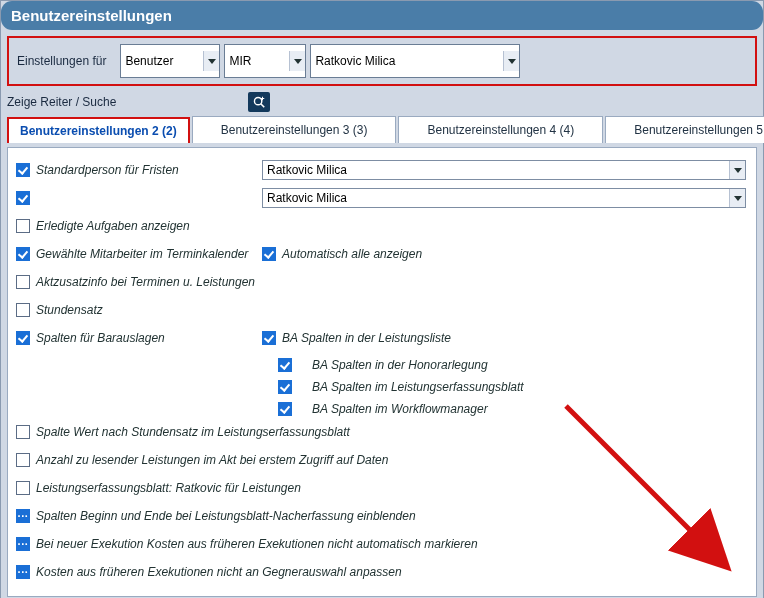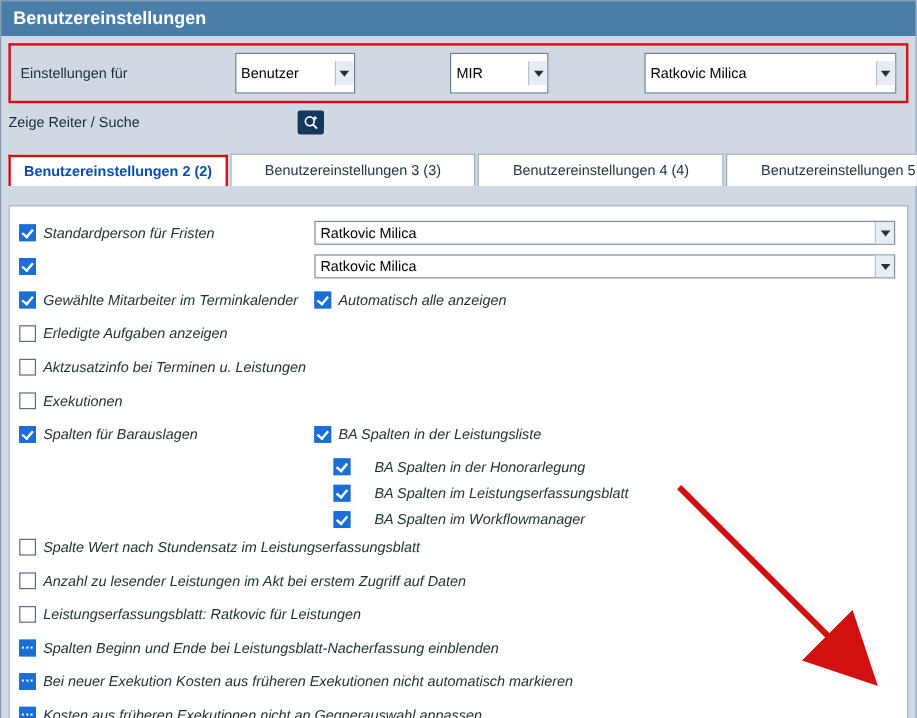--- a/index.html
+++ b/index.html
@@ -1,29 +1,29 @@
 <!DOCTYPE html>
 <html><head>
 <meta charset="utf-8">
 <style>
   * { box-sizing: border-box; font-family: Arial, sans-serif; }
   body { margin: 0; padding: 0 0 10px 0; background: #fff; }
   .window { width: 764px; background: #d0d8e4; border: 1px solid #8a9ab0; position: relative; }
-  .titlebar { background: #4a7da8; color: #fff; font-size: 15px; font-weight: bold; padding: 6px 10px; }
-  .filter-row { margin: 6px 6px 0 6px; padding: 6px 8px; display: flex; align-items: center; gap: 4px; border: 2.5px solid #d21010; justify-content: space-between; }
+  .titlebar { background: #4a7da8; color: #fff; font-size: 15px; font-weight: bold; padding: 6px 10px; border-radius: 11px; }
+  .filter-row { margin: 6px 6px 0 6px; padding: 6px 8px; display: flex; align-items: center; gap: 4px; border: 2.5px solid #d21010; }
   .filter-label { font-size: 12px; color: #1a2a40; margin-right: 10px; }
   .combo { display: inline-flex; align-items: center; background: #fff; border: 1px solid #6a7d95; height: 34px; font-size: 12px; }
   .combo.w1 { width: 100px; } .combo.w2 { width: 82px; } .combo.w3 { width: 210px; }
   .combo-text { flex: 1; padding: 0 4px; white-space: nowrap; overflow: hidden; }
   .combo-arrow { width: 16px; height: 20px; background: #e8edf4; display: flex; align-items: center; justify-content: center; border-left: 1px solid #b6c1d2; }
   .combo-arrow::after { content: ""; border-left: 4px solid transparent; border-right: 4px solid transparent; border-top: 5px solid #233; }
   .search-row { margin: 6px 6px 2px 6px; display: flex; align-items: center; gap: 6px; font-size: 12px; color: #1a2a40; }
   .search-icon { width: 22px; height: 20px; background: #13395c; border-radius: 2px; display: flex; align-items: center; justify-content: center; }
   .search-icon svg { width: 14px; height: 14px; }
-  .tabs { display: flex; align-items: center; margin: 16px 6px; }
+  .tabs { display: flex; align-items: center; margin: 4px 6px; }
   .tab { background: #fff; border: 1px solid #9aaac0; border-bottom: none; padding: 6px 28px; font-size: 12px; color: #234; margin-right: 2px; white-space: nowrap; }
   .tab.active { color: #0a4db0; font-weight: bold; border: 2.5px solid #d21010; border-bottom: none; padding: 5px 11px; }
   .content { background: #fff; margin: 0 6px 6px 6px; border: 1px solid #9aaac0; padding: 10px 8px 8px 8px; }
   .row { display: flex; align-items: center; min-height: 24px; margin-bottom: 4px; }
   .cell1 { width: 246px; display: flex; align-items: flex-start; gap: 6px; }
   .cell2 { flex: 1; display: flex; align-items: center; gap: 6px; }
   .cb { width: 14px; height: 14px; border: 1px solid #5b6c85; background: #fff; display: inline-flex; align-items: center; justify-content: center; flex-shrink: 0; }
   .cb.checked { background: #1a6fd6; border-color: #1a6fd6; }
   .cb.checked::after { content: ""; width: 4px; height: 7px; border: solid #fff; border-width: 0 2px 2px 0; transform: rotate(40deg); margin-top: -2px; }
   .cb.dots { background: #1a6fd6; border-color: #1a6fd6; color: #fff; font-size: 11px; line-height: 10px; font-weight: bold; }
@@ -100,49 +100,49 @@
         <span class="cb checked"></span>
       </div>
       <div class="cell2">
         <div class="select-wide">
           <span class="txt">Ratkovic Milica</span>
             <span class="arrow"></span>
         </div>
       </div>
     </div>
 
+    <div class="row sub-left">
+        <div class="cell1">
+      <span class="cb"></span>
+      <span class="lbl">Erledigte Aufgaben anzeigen</span>
+    </div>
+      </div>
+
     <div class="row">
       <div class="cell1">
         <span class="cb checked"></span>
         <span class="lbl">Gewählte Mitarbeiter im Terminkalender</span>
       </div>
       <div class="cell2">
         <span class="cb checked"></span>
         <span class="lbl">Automatisch alle anzeigen</span>
       </div>
     </div>
 
     <div class="row sub-left">
         <div class="cell1">
       <span class="cb"></span>
-      <span class="lbl">Erledigte Aufgaben anzeigen</span>
-    </div>
-      </div>
-
-    <div class="row sub-left">
-        <div class="cell1">
-      <span class="cb"></span>
       <span class="lbl">Aktzusatzinfo bei Terminen u. Leistungen</span>
     </div>
       </div>
 
     <div class="row sub-left">
         <div class="cell1">
       <span class="cb"></span>
-      <span class="lbl">Exekutionen</span>
+      <span class="lbl">Stundensatz</span>
     </div>
       </div>
 
     <div class="row">
       <div class="cell1">
         <span class="cb checked"></span>
         <span class="lbl">Spalten für Barauslagen</span>
       </div>
       <div class="cell2">
         <span class="cb checked"></span>

